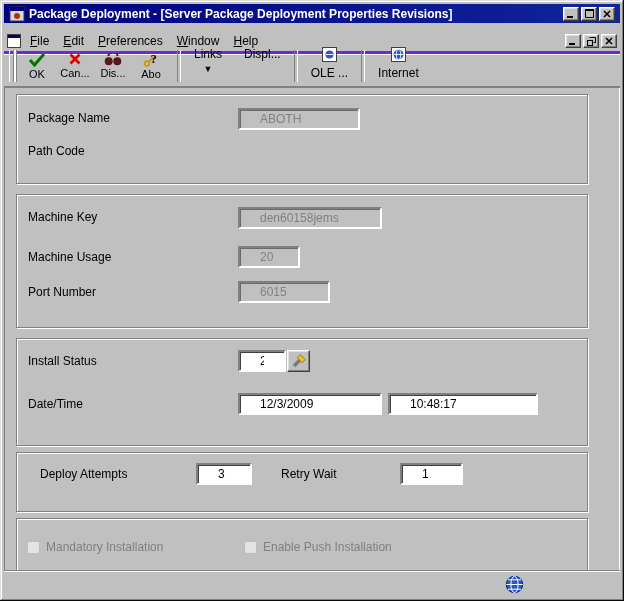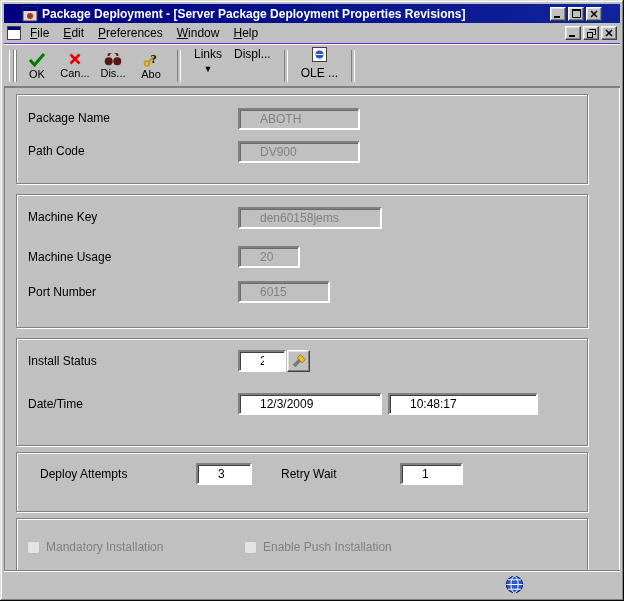--- a/index.html
+++ b/index.html
@@ -1,29 +1,29 @@
 <!DOCTYPE html>
 <html><head>
 <meta charset="utf-8">
 <style>
   html,body{margin:0;padding:0;background:#808080;}
   .window{position:relative;width:624px;height:601px;background:#c0c0c0;overflow:hidden;
     box-shadow:inset -1px -1px 0 #0a0a0a, inset 1px 1px 0 #dfdfdf, inset -2px -2px 0 #808080, inset 2px 2px 0 #ffffff;
     font-family:"Liberation Sans",sans-serif;font-size:12px;color:#000;}
   
   .titlebar{position:absolute;left:4px;top:4px;right:4px;height:19px;
-    background:linear-gradient(90deg,#000080,#10259a);display:flex;align-items:center;padding:0 18px;gap:4px;}
+    background:linear-gradient(90deg,#000080,#10259a);display:flex;align-items:center;padding:0 5px;gap:4px;}
   .title-text{flex:1;color:#fff;font-weight:bold;font-size:12px;white-space:nowrap;overflow:hidden;}
   .caps{display:flex;gap:2px;align-items:center;}
   .capbtn{width:16px;height:14px;background:#c0c0c0;border:1px solid;border-color:#ffffff #404040 #404040 #ffffff;
     box-shadow:inset -1px -1px 0 #808080, inset 1px 1px 0 #dfdfdf;
     display:flex;align-items:center;justify-content:center;padding:0;cursor:default;}
   
-  .menubar{position:absolute;left:4px;top:23px;right:4px;height:20px;display:flex;align-items:center;padding:0 3px;
-    border-bottom:1px solid #6d28d9;box-shadow:0 1px 0 #ffffff;justify-content:space-between;}
+  .menubar{position:absolute;left:4px;top:31px;right:4px;height:20px;display:flex;align-items:center;padding:0 3px;
+    border-bottom:3px solid #6d28d9;box-shadow:0 1px 0 #ffffff;justify-content:space-between;}
   .menu-item{padding:2px 7px;white-space:nowrap;}
   .menubar .caps{margin-left:auto;}
   
   .toolbar{position:absolute;left:4px;top:45px;right:4px;height:41px;display:flex;align-items:center;
     border-bottom:1px solid #808080;box-shadow:0 1px 0 #ffffff;padding-left:4px;}
   .gripper{width:3px;height:32px;border-left:1px solid #ffffff;border-right:1px solid #808080;margin:0 4px 0 1px;
     box-shadow:2px 0 0 #ffffff,3px 0 0 #808080;}
   .tbtn{display:flex;flex-direction:column;align-items:center;justify-content:center;gap:1px;
     width:38px;height:38px;background:transparent;border:none;font-family:"Liberation Sans",sans-serif;
     font-size:11px;color:#000;padding:0;cursor:default;}
@@ -171,50 +171,60 @@
             <text x="7.5" y="11.5" font-family="Liberation Serif, serif" font-size="13" font-weight="bold" fill="#101010">?</text>
           </svg>
       </span>
       <span>Abo</span>
     </button>
     <span class="tsep"></span>
     <button class="trow">
       <span>Links</span>
       <span class="arrow">▼</span>
     </button>
-    <button class="trow" style="margin-left:0">
+    <button class="trow" style="margin-left:10px">
       <span>Displ...</span>
     </button>
     <span class="tsep"></span>
     <button class="trow">
       <span style="display:flex">
         <svg width="15" height="15" viewBox="0 0 15 15">
             <rect x="0.5" y="0.5" width="14" height="14" fill="#ffffff" stroke="#404040"></rect>
             <circle cx="7.5" cy="7.5" r="4" fill="#2a58c8"></circle>
             <path d="M4 7.5 H11" stroke="#fff"></path>
           </svg>
       </span>
       <span>OLE ...</span>
     </button>
     <span class="tsep"></span>
+    <button class="trow">
+      <span style="display:flex">
+        <svg width="15" height="15" viewBox="0 0 15 15">
+            <rect x="0.5" y="0.5" width="14" height="14" fill="#ffffff" stroke="#404040"></rect>
+            <circle cx="7.5" cy="7.5" r="5" fill="#2a58c8"></circle>
+            <ellipse cx="7.5" cy="7.5" rx="2.2" ry="5" fill="none" stroke="#fff" stroke-width="0.9"></ellipse>
+            <path d="M2.5 7.5 H12.5" stroke="#fff" stroke-width="0.9"></path>
+          </svg>
+      </span>
+      <span>Internet</span>
+    </button>
   </div>
 
   <div class="formarea"></div>
 
   <div class="group g1"></div>
   <div class="group g2"></div>
   <div class="group g3"></div>
   <div class="group g4"></div>
   <div class="group g5"></div>
 
   <span class="lbl l-package">Package Name</span>
   <input class="field f-package" disabled="" value="ABOTH" style="">
 
   <span class="lbl l-path">Path Code</span>
-  <input class="field f-path" disabled="" value="DV900" style="">
 
   <span class="lbl l-machine">Machine Key</span>
   <input class="field f-machine" disabled="" value="den60158jems" style="">
 
   <span class="lbl l-usage">Machine Usage</span>
   <input class="field f-usage" disabled="" value="20" style="">
 
   <span class="lbl l-port">Port Number</span>
   <input class="field f-port" disabled="" value="6015" style="">
 

